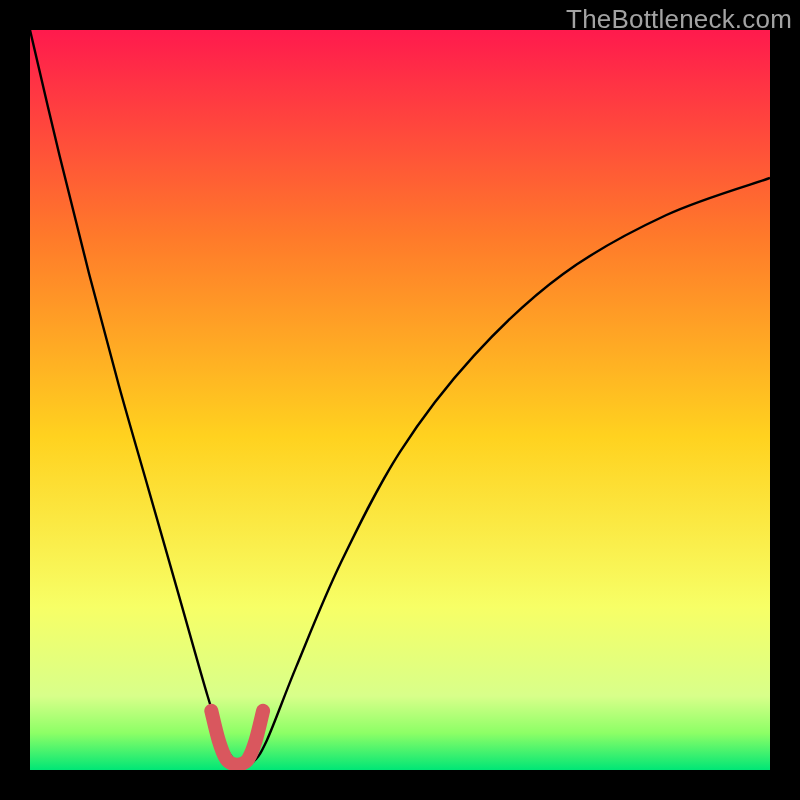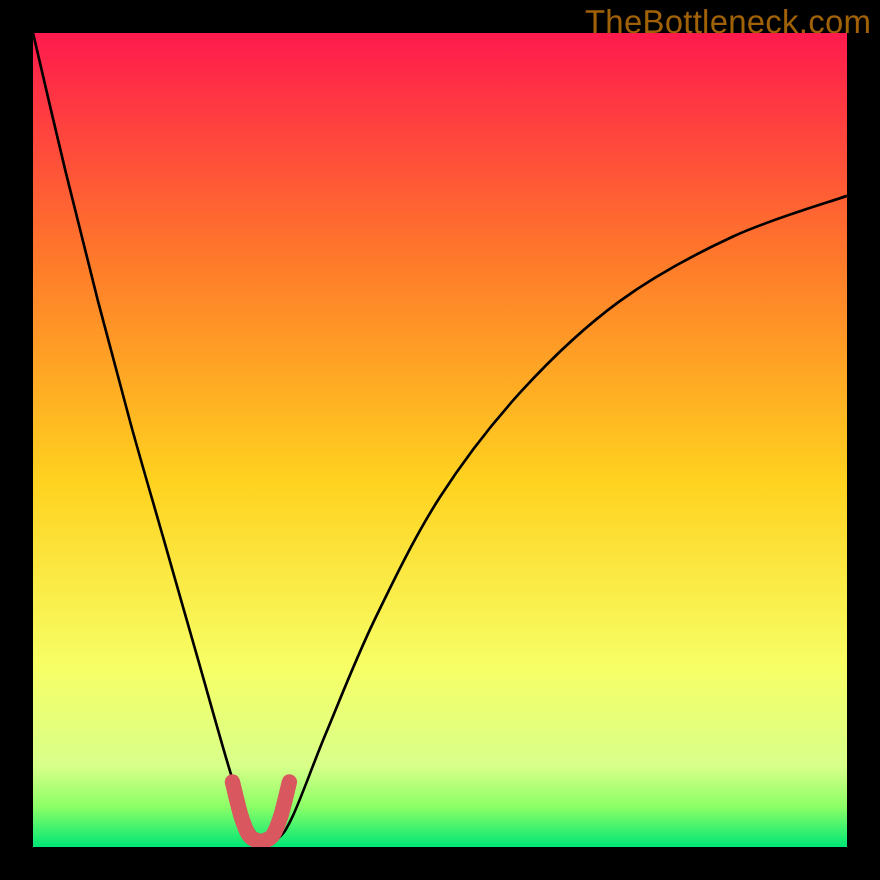--- a/index.html
+++ b/index.html
@@ -38,22 +38,22 @@
     left: 0;
     top: 0;
     width: 100%;
     height: 100%;
   }
   .watermark {
     position: absolute;
     top: 4px;
     right: 8px;
     font-family: Arial, Helvetica, sans-serif;
-    font-size: 30px;
-    color: #a16207;
+    font-size: 26px;
+    color: #a3a3a3;
     letter-spacing: 0.2px;
   }
 </style>
 </head>
 <body>
 
 <div class="frame">
   <div class="plot">
     <svg class="gradient" viewBox="0 0 740 740" preserveAspectRatio="none">
       <defs>

